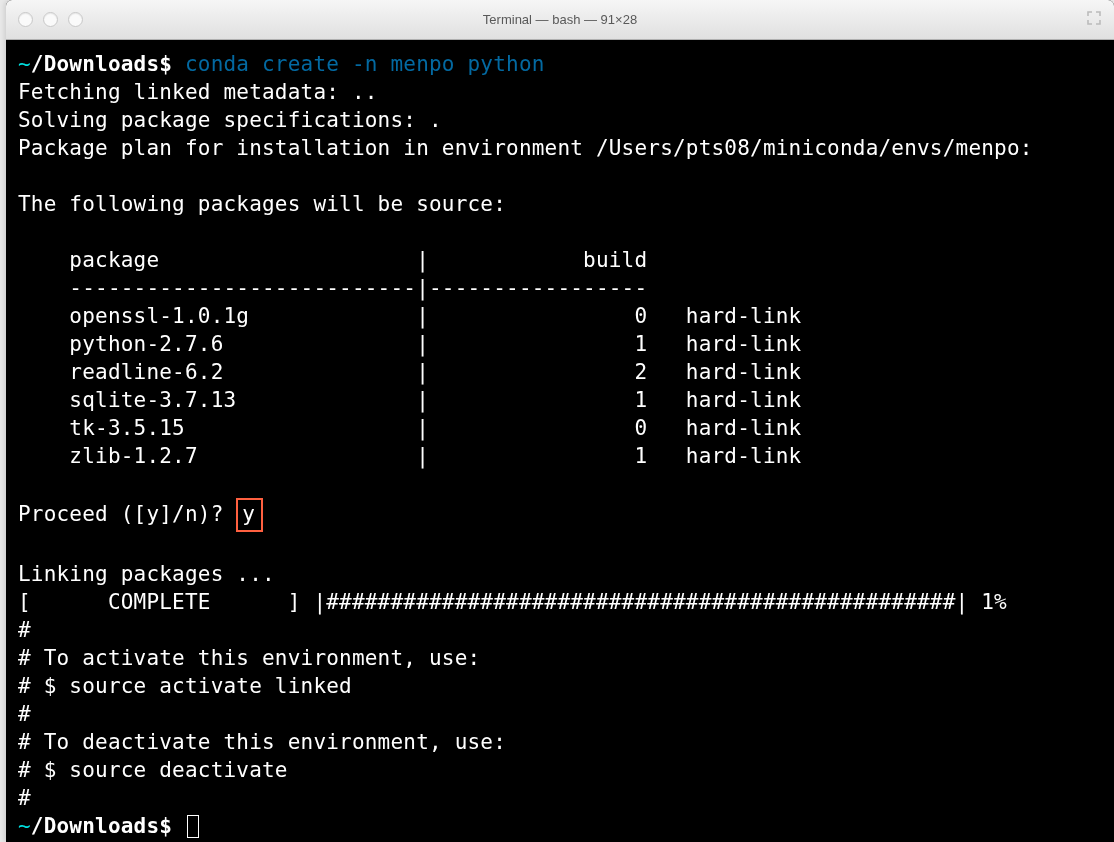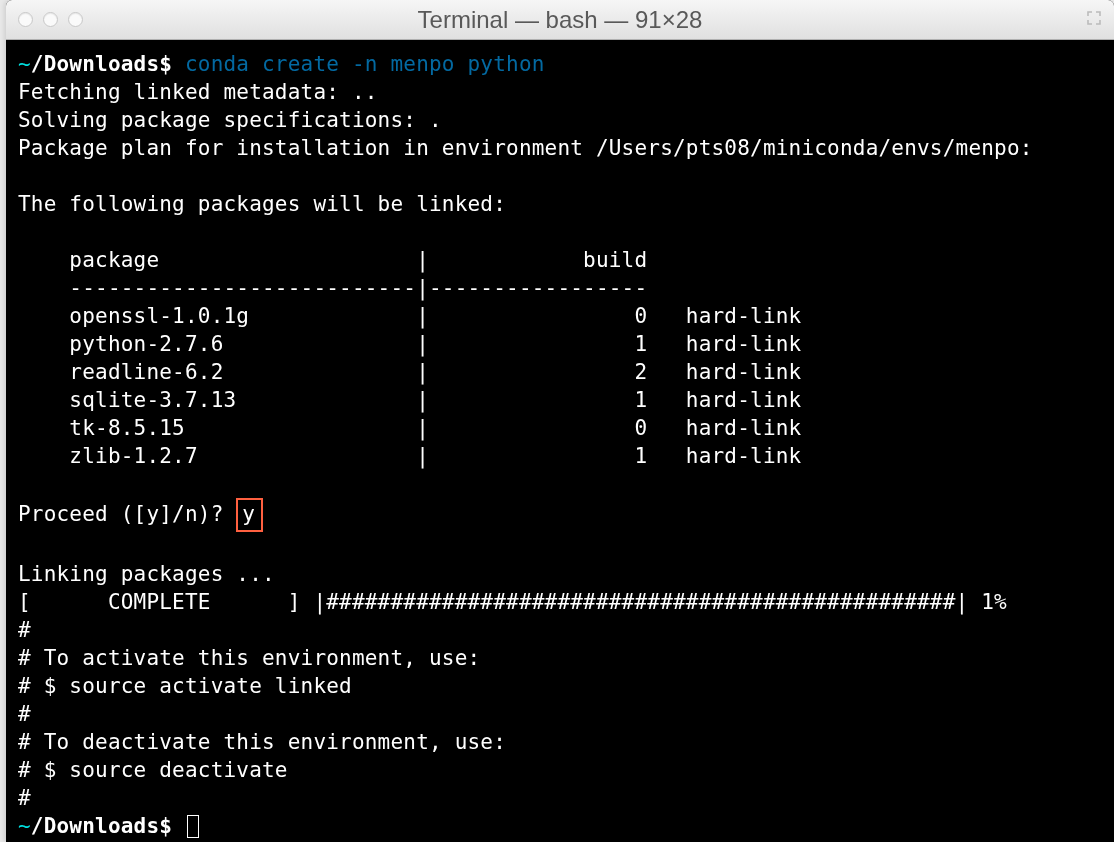--- a/index.html
+++ b/index.html
@@ -40,21 +40,21 @@
       background: #fafafa;
       border: 1px solid #c8c8c8;
       box-shadow: inset 0 1px 1px rgba(0,0,0,0.08);
     }
     .title {
       position: absolute;
       left: 50%;
       transform: translateX(-50%);
       color: #595959;
       font-family: "Lucida Grande", "Helvetica Neue", sans-serif;
-      font-size: 24px;
+      font-size: 13px;
       font-weight: 400;
     }
     .expand-icon {
       position: absolute;
       right: 12px;
       color: #bbb;
       font-size: 18px;
     }
     .terminal-body {
       padding: 10px 12px;
@@ -98,29 +98,29 @@
         <path d="M2 6 L2 2 L6 2 M10 2 L14 2 L14 6 M14 10 L14 14 L10 14 M6 14 L2 14 L2 10" stroke="#bbb" stroke-width="1.6" fill="none"></path>
       </svg>
     </div>
   </div>
 
   <div class="terminal-body"><span class="cyan">~</span><span class="blue-bold">/Downloads</span><span class="blue-bold">$</span> <span class="white-text">conda create -n menpo python</span>
 <span>Fetching linked metadata: ..</span>
 <span>Solving package specifications: .</span>
 <span>Package plan for installation in environment /Users/pts08/miniconda/envs/menpo:</span>
 
-<span>The following packages will be linked:</span>
+<span>The following packages will be source:</span>
 
 <span>    package                    |            build</span>
 <span>    ---------------------------|-----------------</span>
 <span>    openssl-1.0.1g             |                0   hard-link</span>
 <span>    python-2.7.6               |                1   hard-link</span>
 <span>    readline-6.2               |                2   hard-link</span>
 <span>    sqlite-3.7.13              |                1   hard-link</span>
-<span>    tk-8.5.15                  |                0   hard-link</span>
+<span>    tk-3.5.15                  |                0   hard-link</span>
 <span>    zlib-1.2.7                 |                1   hard-link</span>
 
 <span>Proceed ([y]/n)?</span> <span class="highlight-y">y</span>
 
 <span>Linking packages ...</span>
 <span>[      COMPLETE      ] |#################################################| 1%</span>
 <span>#</span>
 <span># To activate this environment, use:</span>
 <span># $ source activate linked</span>
 <span>#</span>

